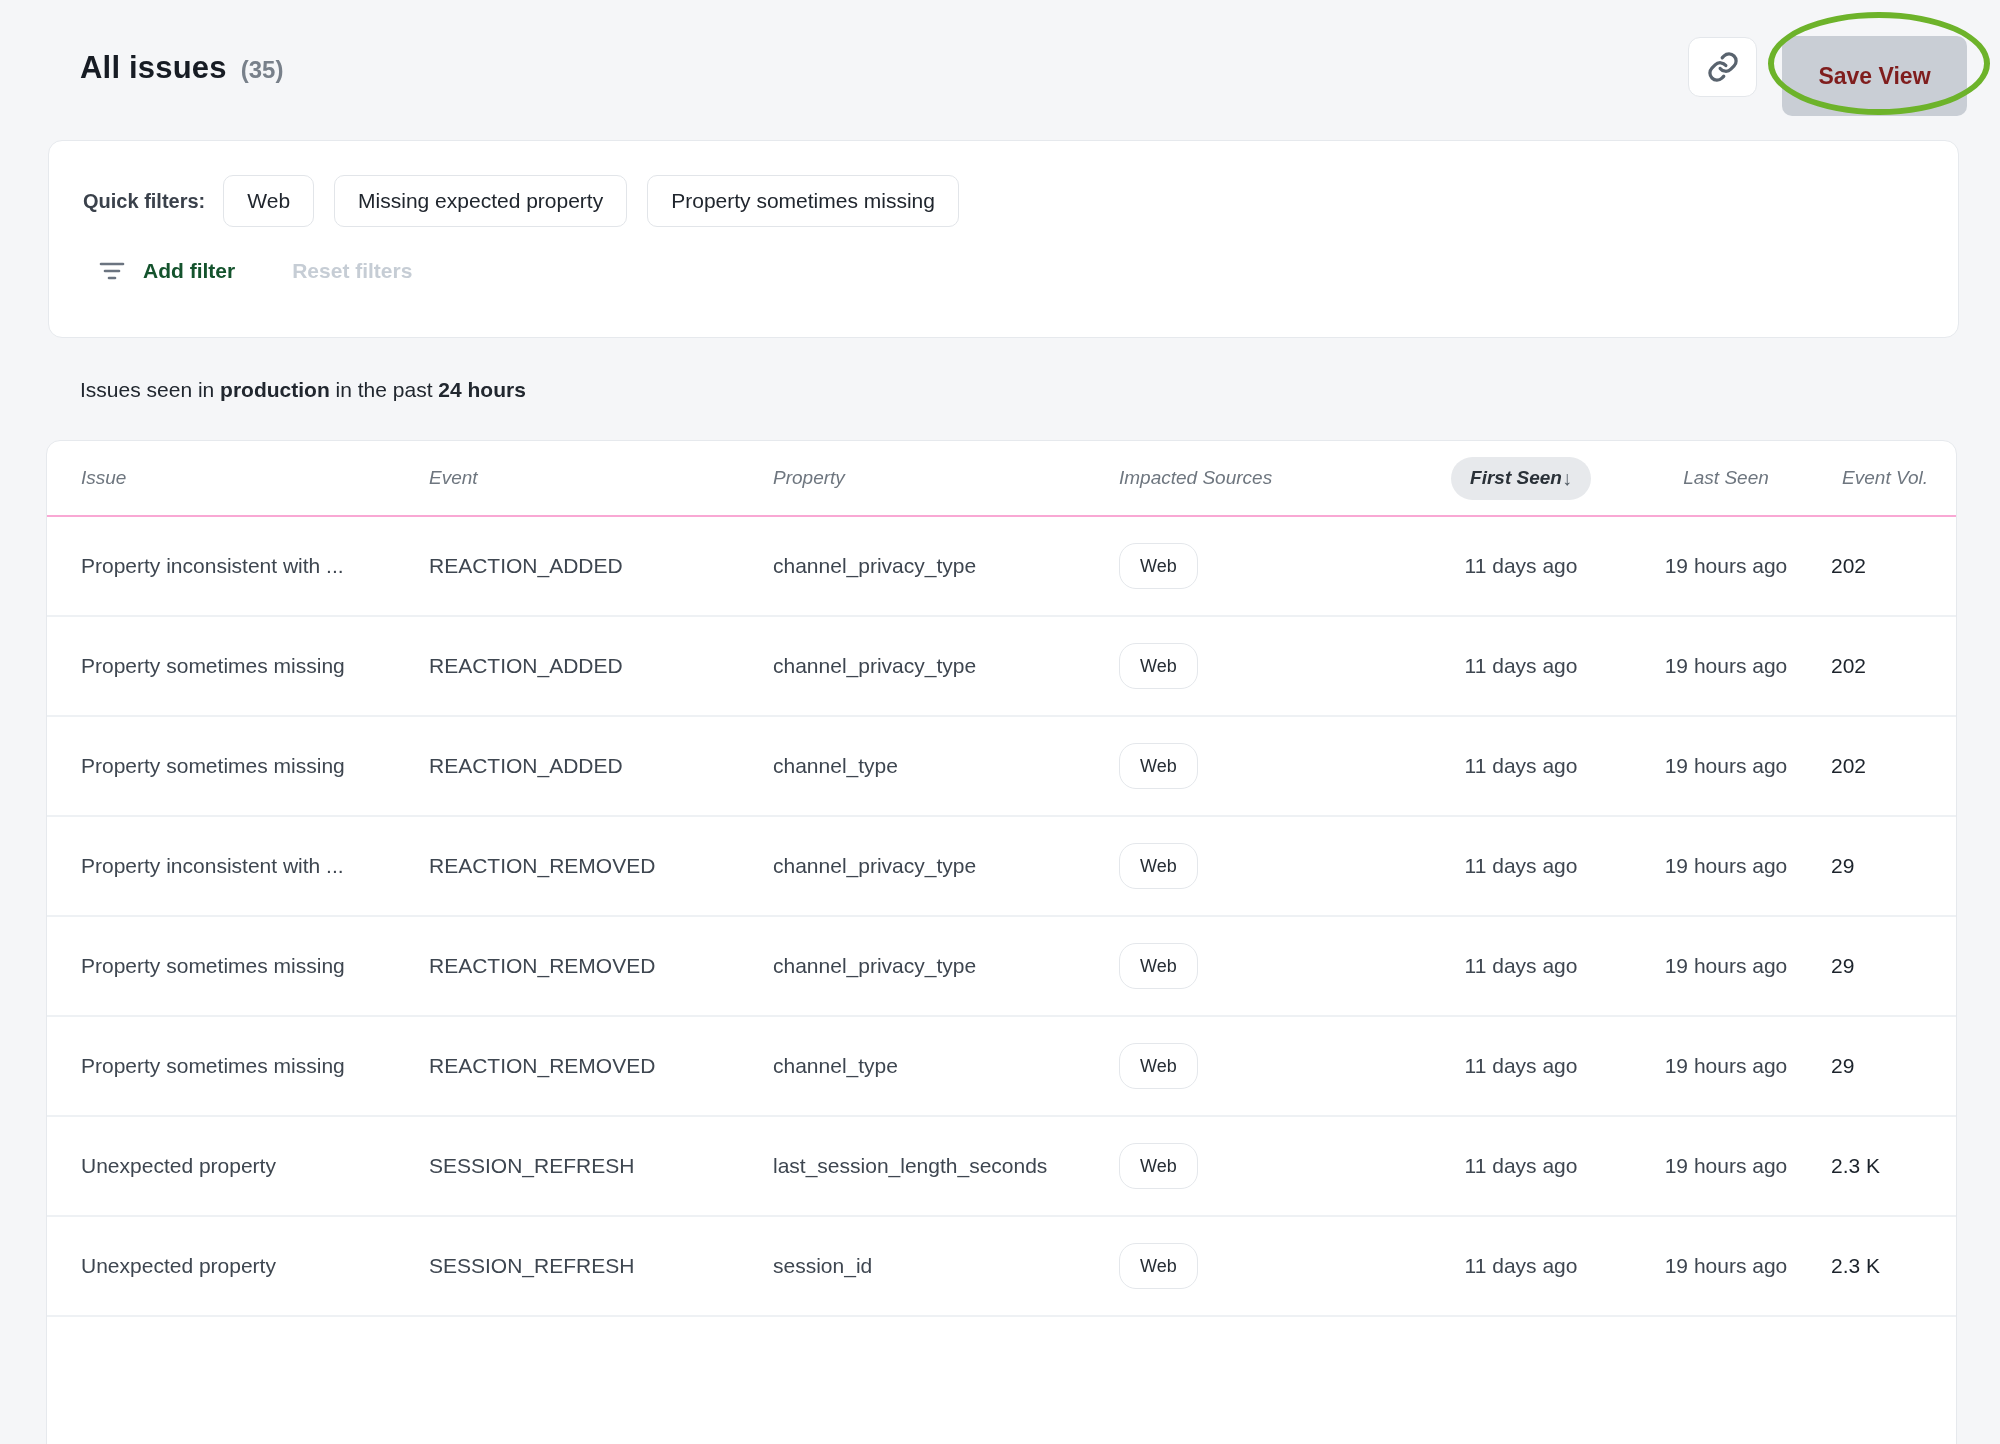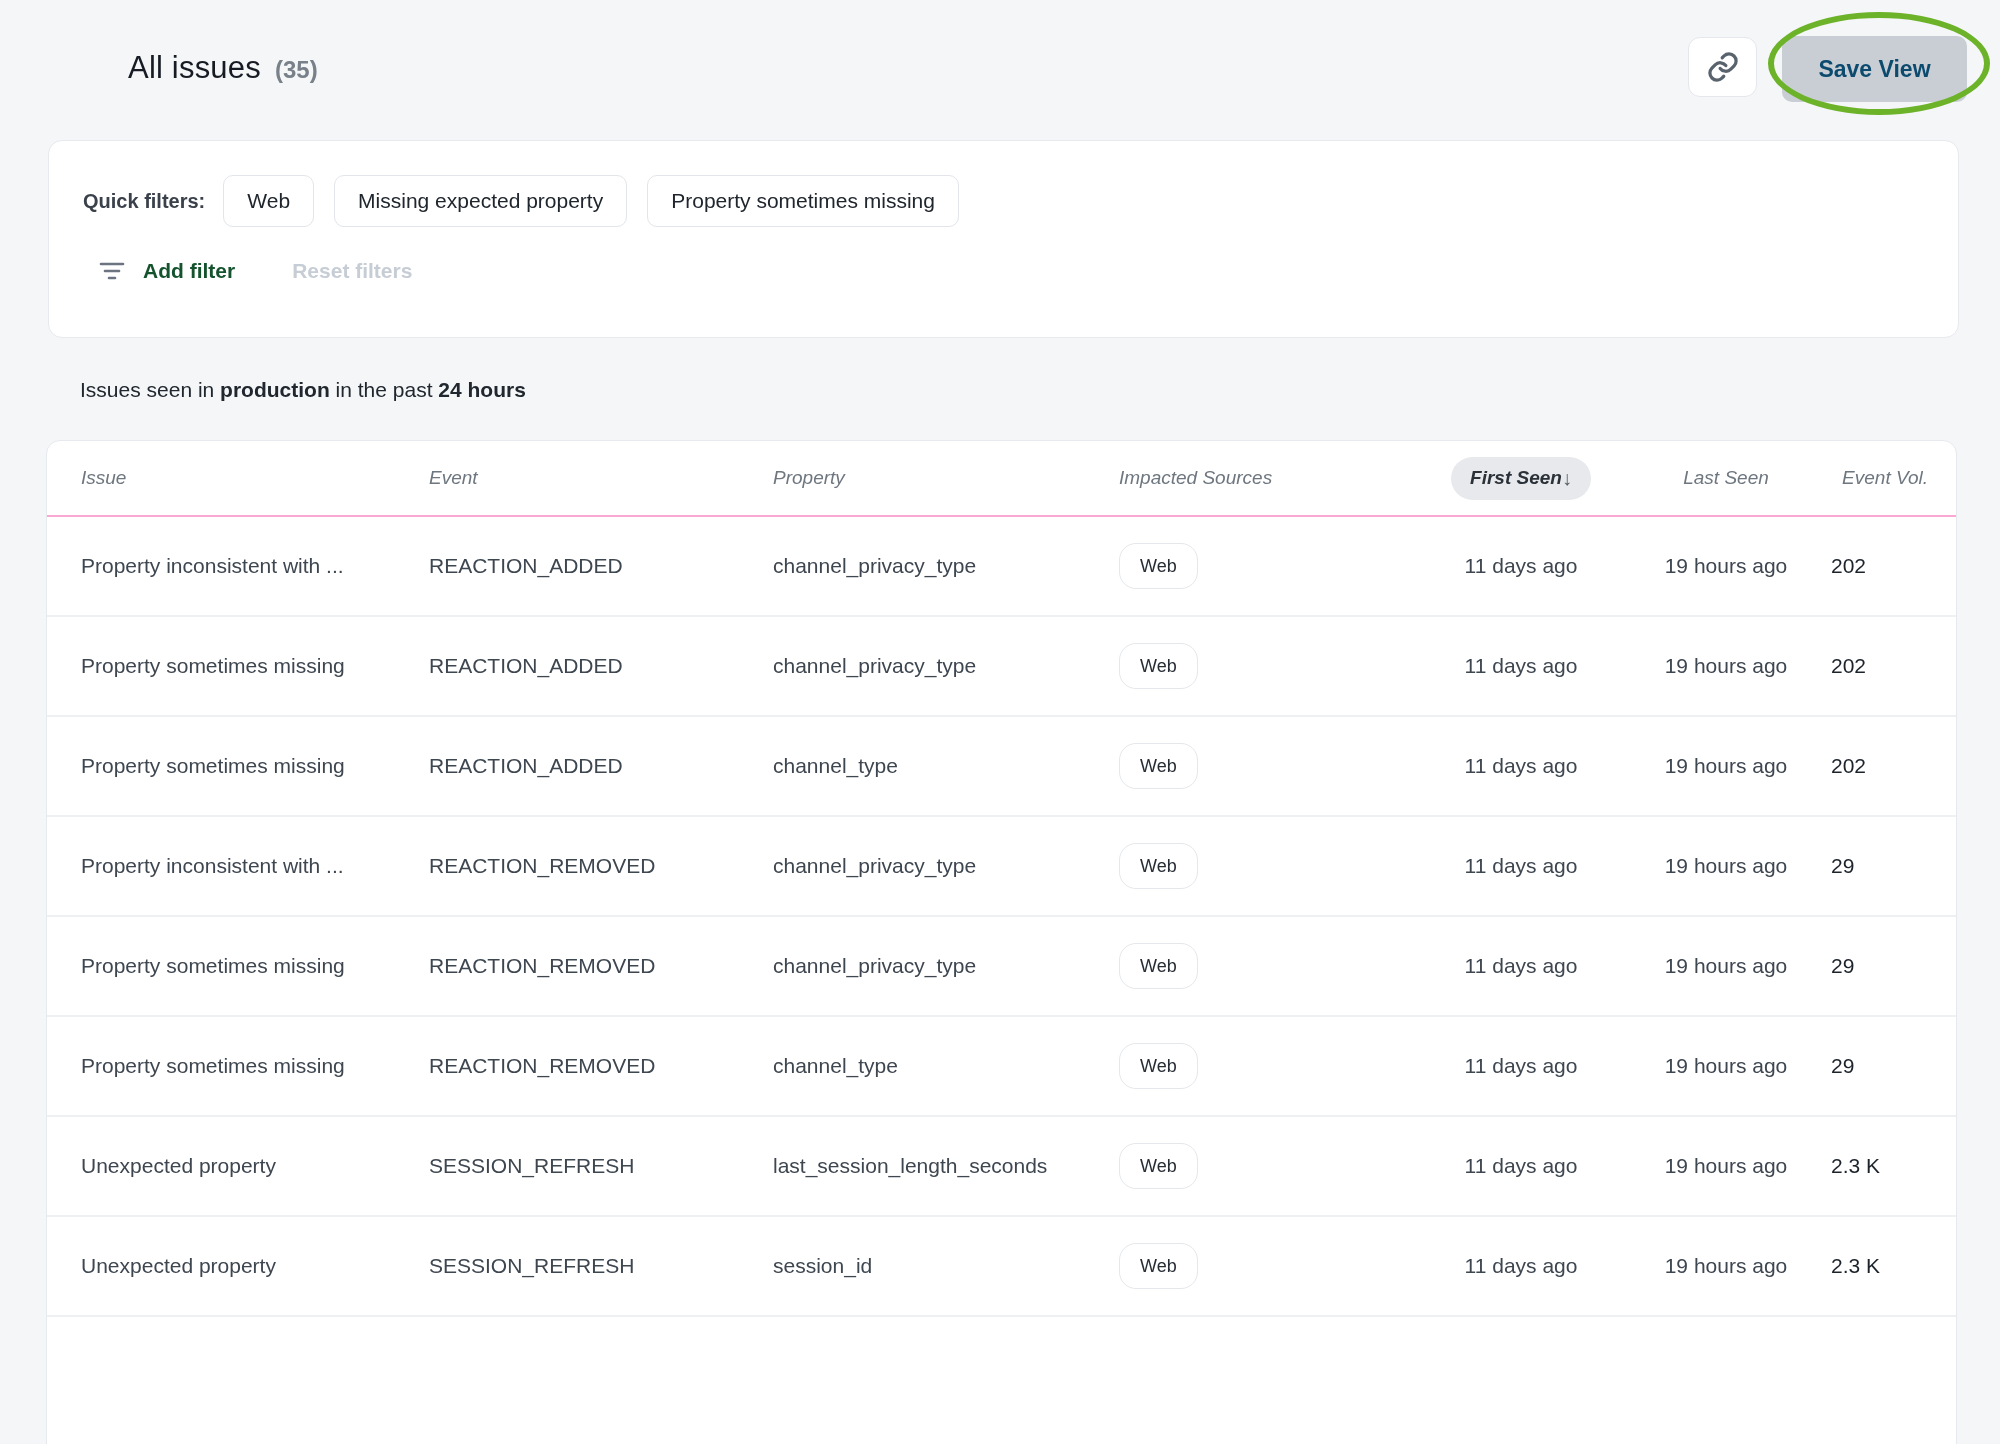--- a/index.html
+++ b/index.html
@@ -6,32 +6,32 @@
   html,body { width:2000px; height:1444px; overflow:hidden; }
   body {
     background:#f5f6f8;
     font-family:"Liberation Sans", sans-serif;
     color:#3e4650;
     position:relative;
   }
 
   
   .title-wrap { position:absolute; left:80px; top:50px; display:flex; align-items:baseline; gap:14px; }
-  .page-title { font-size:31px; font-weight:400; color:#171c24; letter-spacing:.2px;margin-left:48px; }
+  .page-title { font-size:31px; font-weight:700; color:#171c24; letter-spacing:.2px; }
   .page-count { font-size:24px; font-weight:600; color:#78808a; }
 
   .link-btn {
     position:absolute; left:1688px; top:37px; width:69px; height:60px;
     background:#ffffff; border:1.5px solid #e4e7eb; border-radius:12px;
     display:flex; align-items:center; justify-content:center; cursor:pointer;
   }
   .save-btn {
-    position:absolute; left:1782px; top:36px; width:185px; height:66px;
+    position:absolute; left:1782px; top:36px; width:185px; height:80px;
     background:#c9ced5; border:none; border-radius:10px;
-    color:#0c4a6e; font-size:23px; font-weight:700; font-family:"Liberation Sans",sans-serif;
+    color:#7f1d1d; font-size:23px; font-weight:700; font-family:"Liberation Sans",sans-serif;
     display:flex; align-items:center; justify-content:center; cursor:default;
   }
   .annotation-ellipse {
     position:absolute; left:1768px; top:12px; width:222px; height:103px;
     border:6px solid #6db32a; border-radius:50%; pointer-events:none; z-index:5;
   }
 
   
   .filters-card {
     position:absolute; left:48px; top:140px; width:1911px; height:198px;

